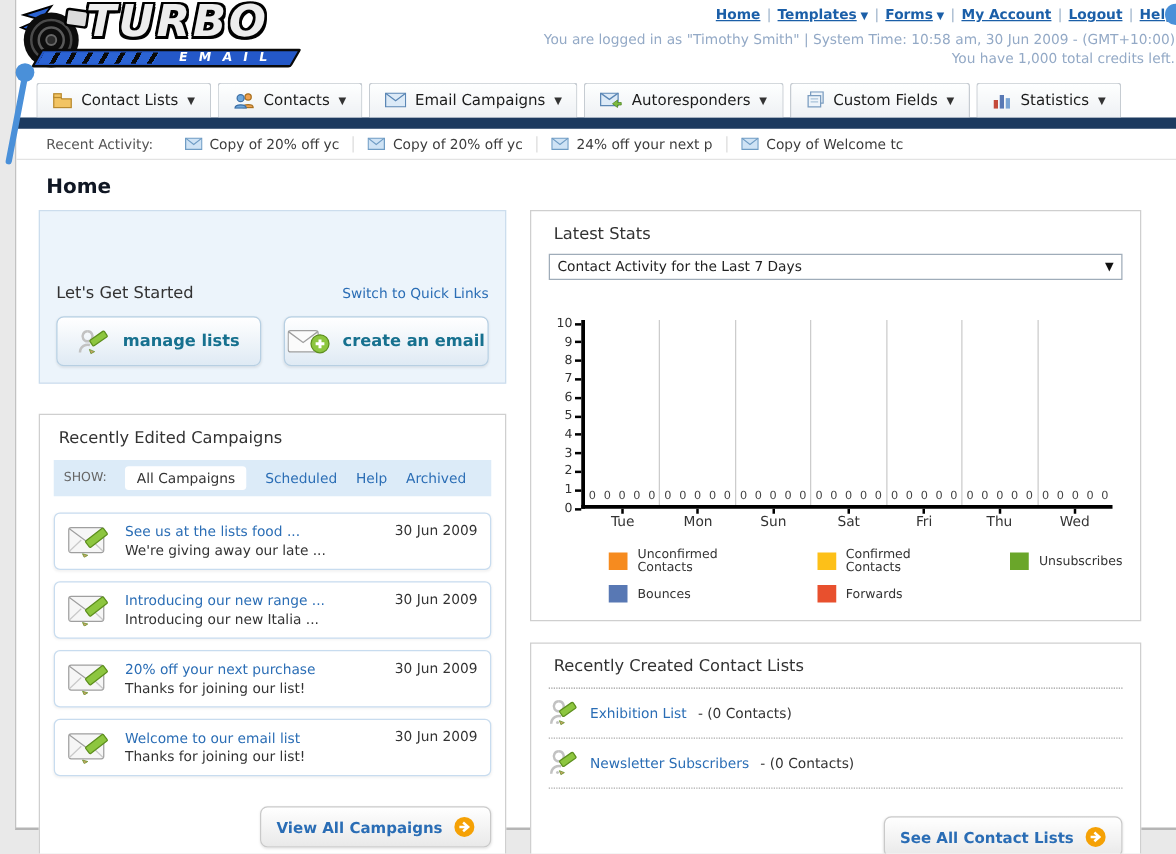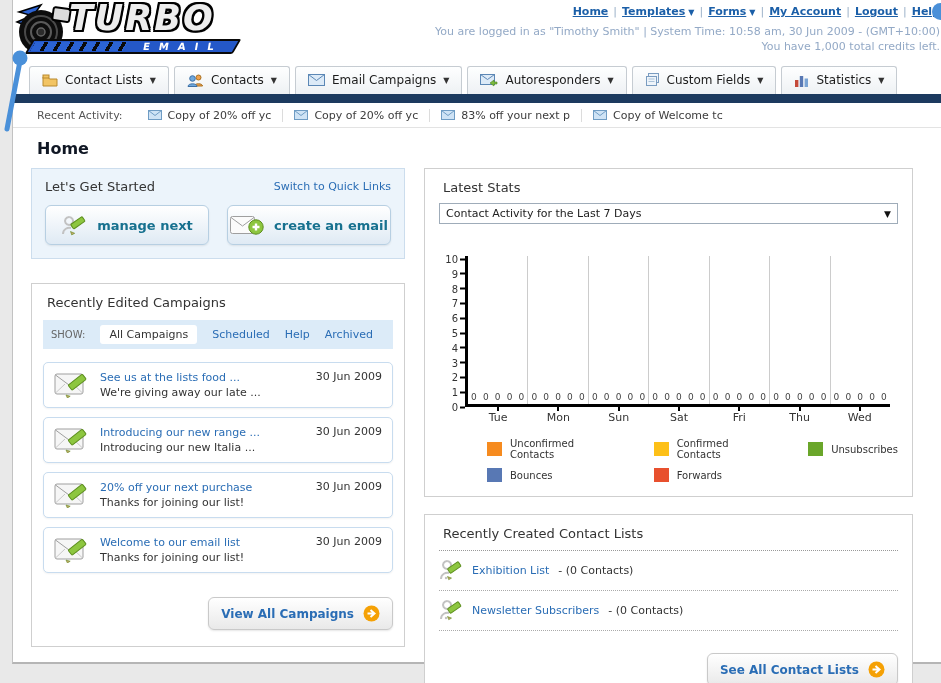--- a/index.html
+++ b/index.html
@@ -47,21 +47,21 @@
 
   
   .page-title { margin:11px 0 10px 24px; font-size:16px; font-weight:bold; color:#101724; }
   .columns { display:flex; gap:19px; padding:0 18px 0 18px; align-items:flex-start; }
   .left-col { width:374px; flex:none; }
   .right-col { width:489px; flex:none; }
 
   
   .panel { border:1px solid #cfcfcf; background:#fff; }
   .get-started { background:#ecf4fb; border:1px solid #ccdded; padding:10px 13px 13px; margin-bottom:24px; }
-  .gs-head { display:flex; justify-content:space-between; align-items:center; }
+  .gs-head { display:flex; justify-content:space-between; align-items:center;margin-top:48px; }
   .gs-title { font-size:13px; color:#333; }
   .gs-switch { font-size:11px; color:#2a6db5; cursor:pointer; }
   .gs-buttons { display:flex; gap:18px; margin-top:11px; }
   .gs-btn { flex:1; height:40px; background:linear-gradient(#ffffff,#dfeaf4); border:1px solid #b7cfe2;
             border-radius:6px; display:flex; align-items:center; justify-content:center; gap:10px;
             font-size:13px; font-weight:bold; color:#17718f; cursor:pointer; box-shadow:0 1px 2px rgba(0,0,0,.08); }
 
   
   .campaigns { padding:11px 11px 16px; margin-bottom:20px; }
   .sec-title { font-size:13px; color:#333; padding-left:4px; }
@@ -239,21 +239,21 @@
             </span>
             <span>Copy of 20% off yc</span>
           </span>
           <span class="ra-item">
             <span class="" style="display: inline-flex;">
               <svg width="14" height="10" viewBox="0 0 14 10">
                 <rect x="0.5" y="0.5" width="13" height="9" fill="#cfe3f5" stroke="#6f9cc4"></rect>
                 <path d="M0.5 0.5 L7 5.5 L13.5 0.5" fill="none" stroke="#6f9cc4"></path>
               </svg>
             </span>
-            <span>83% off your next p</span>
+            <span>24% off your next p</span>
           </span>
           <span class="ra-item">
             <span class="" style="display: inline-flex;">
               <svg width="14" height="10" viewBox="0 0 14 10">
                 <rect x="0.5" y="0.5" width="13" height="9" fill="#cfe3f5" stroke="#6f9cc4"></rect>
                 <path d="M0.5 0.5 L7 5.5 L13.5 0.5" fill="none" stroke="#6f9cc4"></path>
               </svg>
             </span>
             <span>Copy of Welcome tc</span>
           </span>
@@ -274,21 +274,21 @@
           <div class="gs-buttons" id="gs-buttons">
               <div class="gs-btn">
                 <span class="" style="display: inline-flex;">
                   <svg width="26" height="26" viewBox="0 0 26 26">
                     <path d="M8 5 a4 4 0 1 0 0.1 0" fill="none" stroke="#c2c2c2" stroke-width="2"></path>
                     <path d="M2 22 c0-5 5-7 8-6" fill="none" stroke="#c2c2c2" stroke-width="2"></path>
                     <rect x="10" y="8" width="14" height="5.5" rx="1" transform="rotate(-35 17 11)" fill="#8dc63f" stroke="#5d8f1e"></rect>
                     <path d="M9.5 19.5 l1.2 3.4 3-1.6 Z" fill="#caa36a" stroke="#5d8f1e" stroke-width="0.6"></path>
                   </svg>
                 </span>
-                <span>manage next</span>
+                <span>manage lists</span>
               </div>
               <div class="gs-btn">
                 <span class="" style="display: inline-flex;">
                   <svg width="34" height="24" viewBox="0 0 34 24">
                     <rect x="0.5" y="3.5" width="24" height="17" rx="2" fill="#fbfbfb" stroke="#9f9f9f"></rect>
                     <path d="M1 4.5 L12.5 13 L24 4.5" fill="none" stroke="#9f9f9f"></path>
                     <circle cx="26" cy="14" r="7.2" fill="#8dc63f" stroke="#5d8f1e"></circle>
                     <path d="M22.5 14 h7 M26 10.5 v7" stroke="#fff" stroke-width="2.4"></path>
                   </svg>
                 </span>

